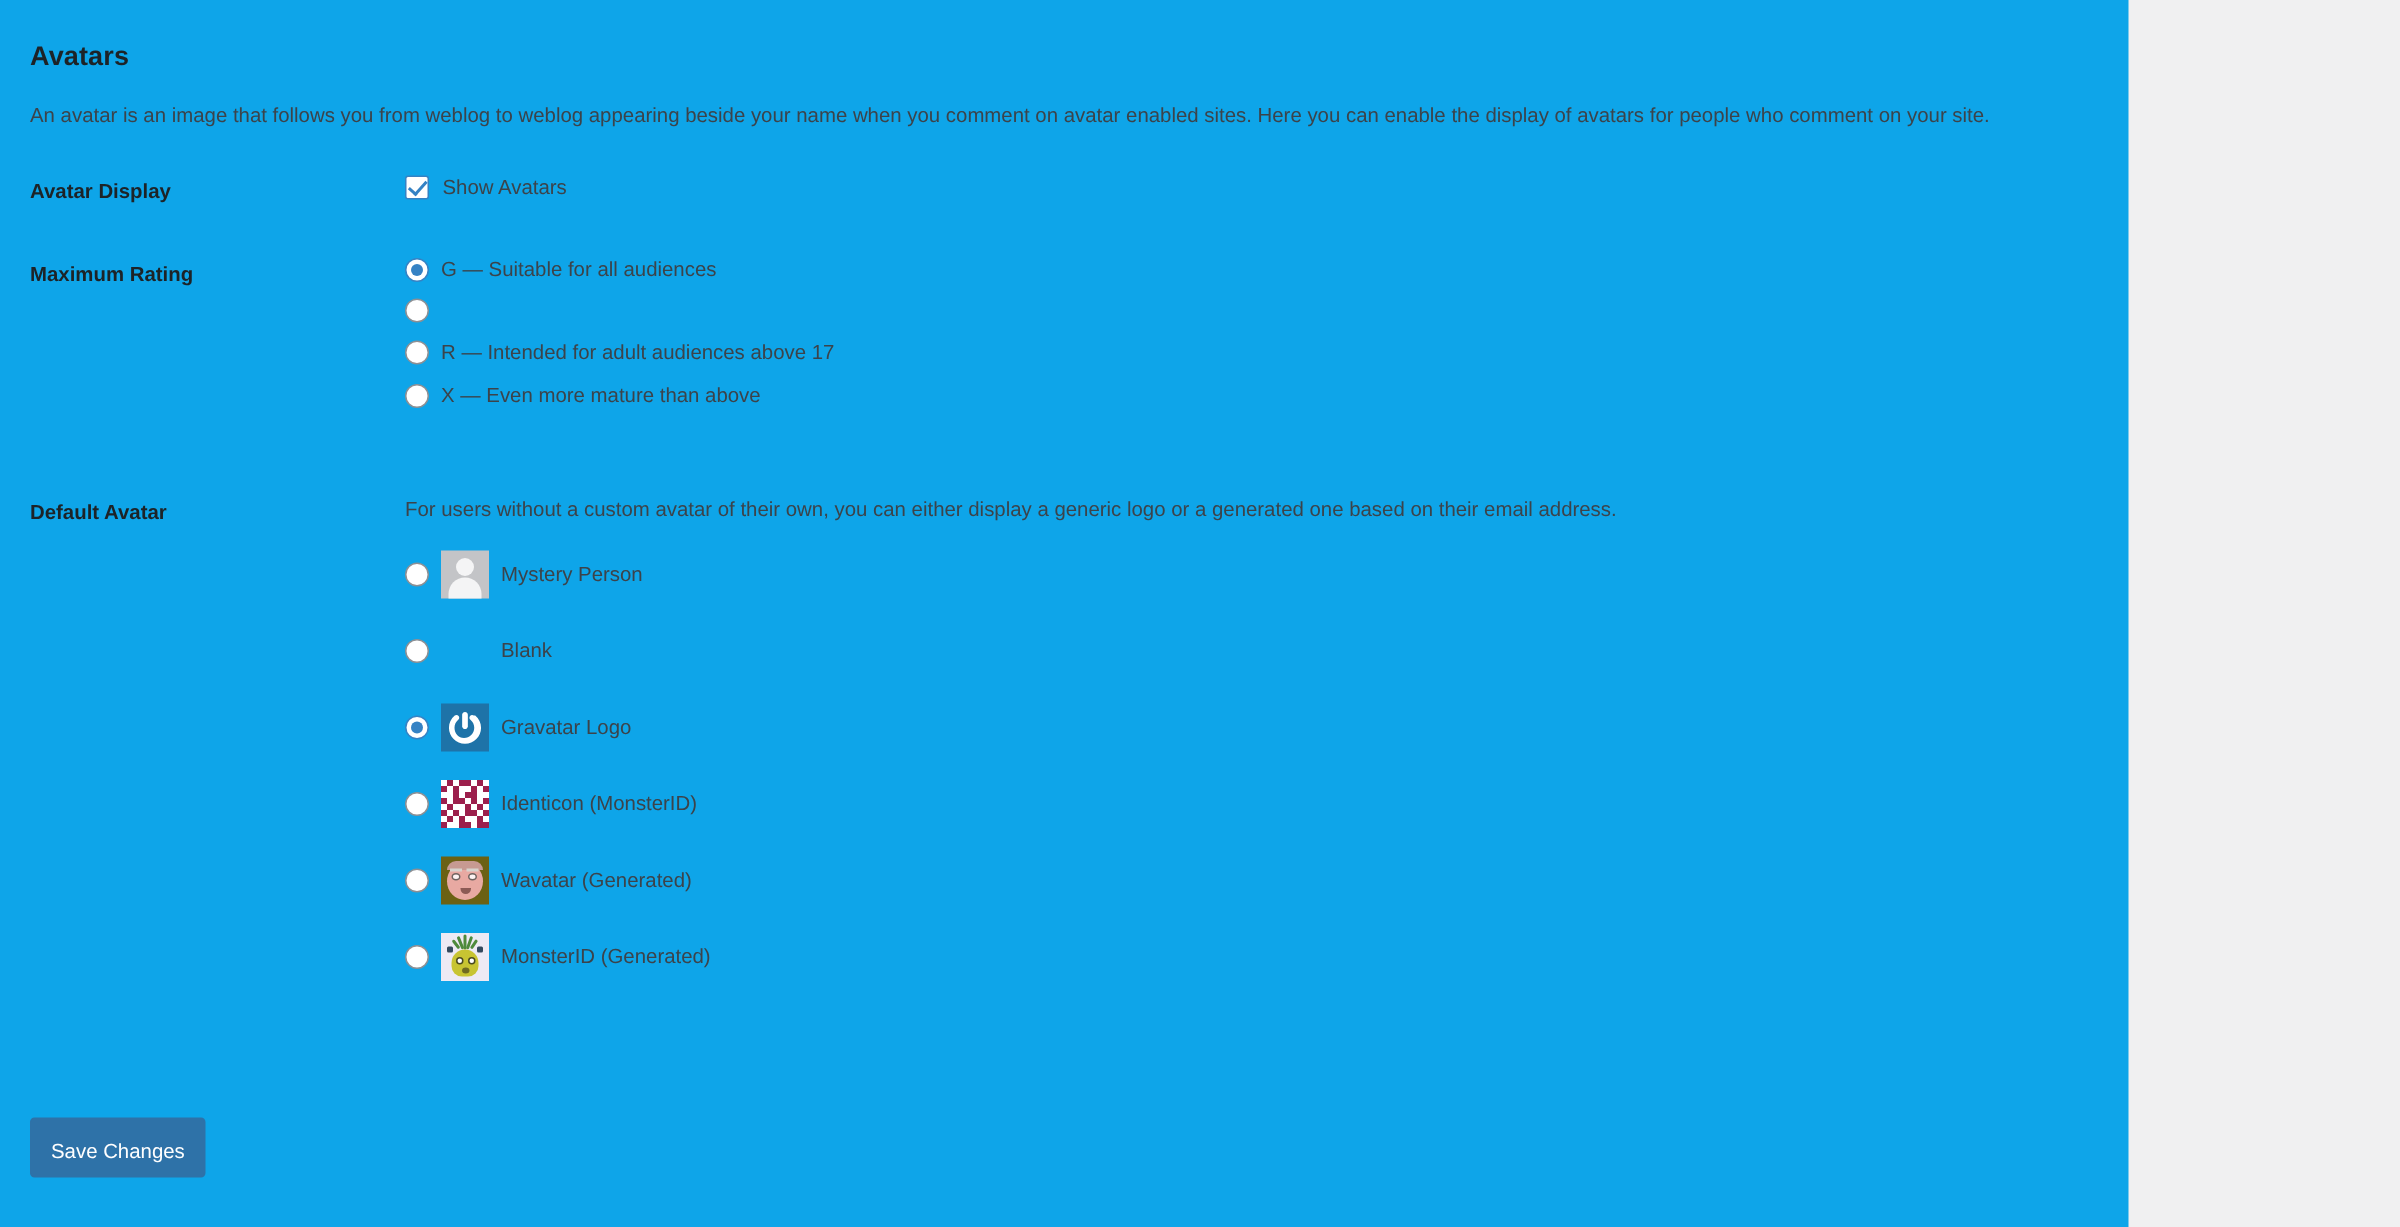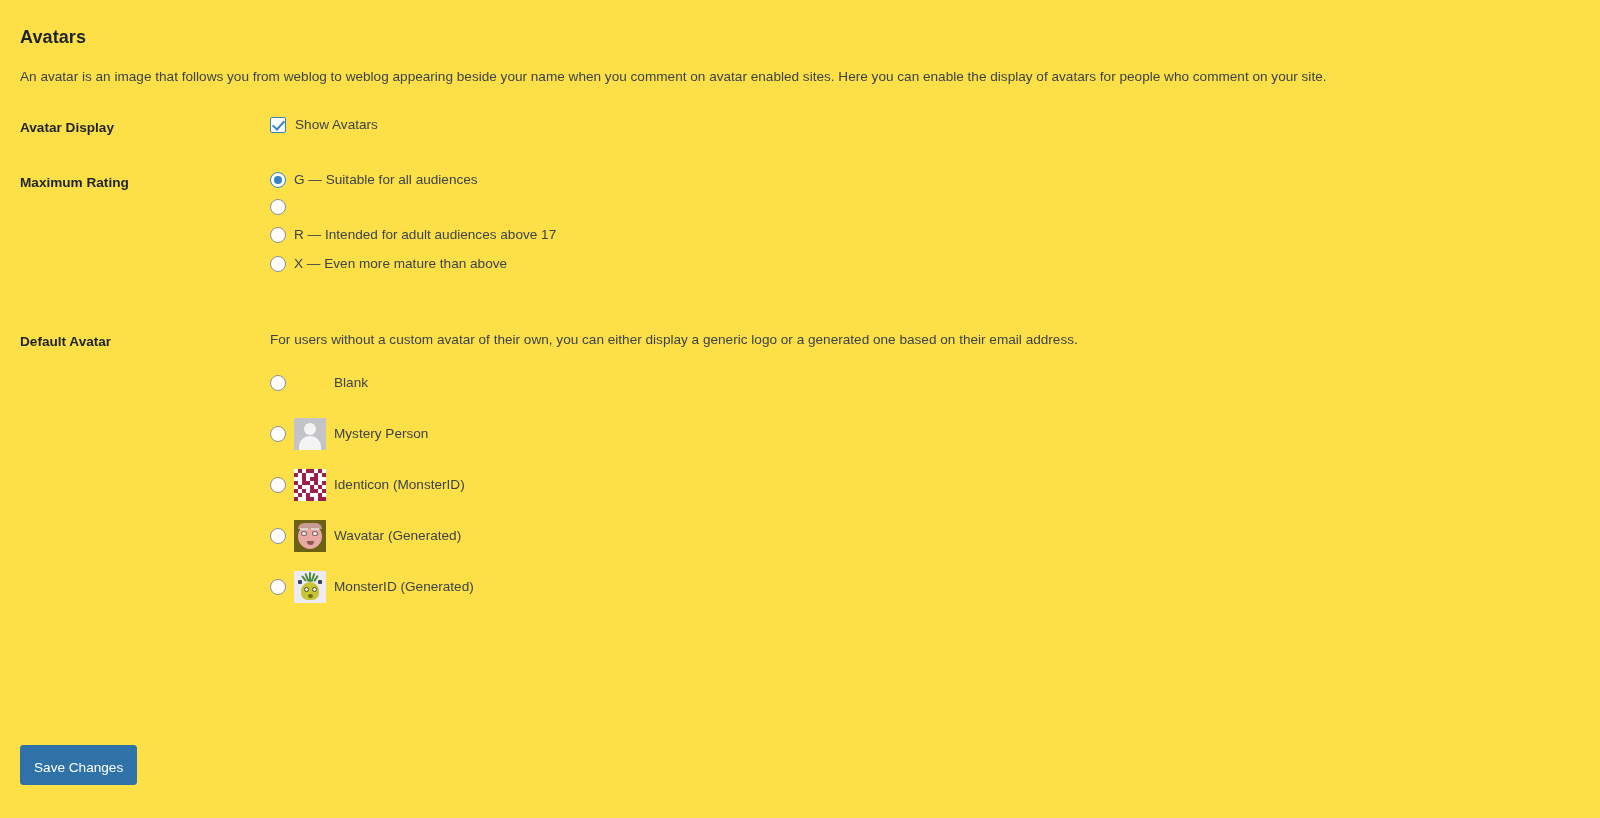--- a/index.html
+++ b/index.html
@@ -7,22 +7,22 @@
   html, body {
     margin: 0; padding: 0;
     width: 1600px; height: 818px;
     background: #f0f0f1;
     font-family: "Liberation Sans", sans-serif;
     color: #3c434a;
     -webkit-font-smoothing: antialiased;
   }
   .page {
     position: relative;
-    width: 1600px; height: 818px;
-    background: #fde047;
+    width: 1419px; height: 818px;
+    background: #0ea5e9;
     overflow: hidden;
   }
 
   
   .section-title {
     position: absolute;
     left: 20px; top: 12px;
     font-size: 18px;
     font-weight: 700;
     color: #1d2327;
@@ -305,33 +305,43 @@
     </div>
 
     <div class="row" style="margin-top:32px;">
       <div class="th" style="padding-top:12px;">Default Avatar</div>
       <div class="td" style="padding-top:10px;">
 
         <div style="margin-bottom:16px;">For users without a custom avatar of their own, you can either display a generic logo or a generated one based on their email address.</div>
 
         <label class="opt" style="margin-bottom:19px;">
           <span class="radio"></span>
-          <span class="av blank"></span>
-          <span class="opt-label">Blank</span>
-        </label>
-
-        <label class="opt" style="margin-bottom:19px;">
-          <span class="radio"></span>
           <span class="av av-mystery">
             <span class="head"></span>
               <span class="body"></span>
           </span>
           <span class="opt-label">Mystery Person</span>
         </label>
 
+        <label class="opt" style="margin-bottom:19px;">
+          <span class="radio"></span>
+          <span class="av blank"></span>
+          <span class="opt-label">Blank</span>
+        </label>
+
+        <label class="opt" style="margin-bottom:19px;">
+          <span class="radio checked"></span>
+          <span class="av av-gravatar">
+            <svg width="32" height="32" viewBox="0 0 32 32" aria-hidden="true">
+              <path fill="#ffffff" d="M16 5.6c-1.05 0-1.9 0.85-1.9 1.9v7.6c0 1.05 0.85 1.9 1.9 1.9s1.9-0.85 1.9-1.9V7.5c0-1.05-0.85-1.9-1.9-1.9z"></path>
+              <path fill="#ffffff" d="M21.9 8.0c-0.78-0.62-1.92-0.5-2.56 0.28-0.63 0.78-0.5 1.92 0.28 2.55 1.62 1.31 2.55 3.24 2.55 5.3 0 3.76-3.06 6.82-6.82 6.82S9.0 19.9 9.0 16.1c0-2.04 0.9-3.95 2.48-5.26 0.79-0.64 0.9-1.79 0.26-2.57-0.64-0.79-1.79-0.9-2.57-0.26C6.7 10.02 5.3 12.97 5.3 16.1c0 5.9 4.8 10.66 10.7 10.66S26.7 22 26.7 16.1c0-3.17-1.43-6.13-3.9-8.1-0.3-0.01-0.6 0-0.9 0z"></path>
+            </svg>
+          </span>
+          <span class="opt-label">Gravatar Logo</span>
+        </label>
 
         <label class="opt" style="margin-bottom:19px;">
           <span class="radio"></span>
           <span class="av av-identicon">
             <svg width="32" height="32" viewBox="0 0 8 8" shape-rendering="crispEdges" aria-hidden="true">
               <rect width="8" height="8" fill="#9c1f4c"></rect>
               <g fill="#ffffff">
                 <rect x="0" y="0" width="1" height="1"></rect>
                   <rect x="2" y="0" width="1" height="1"></rect>
                 <rect x="5" y="0" width="1" height="1"></rect>

